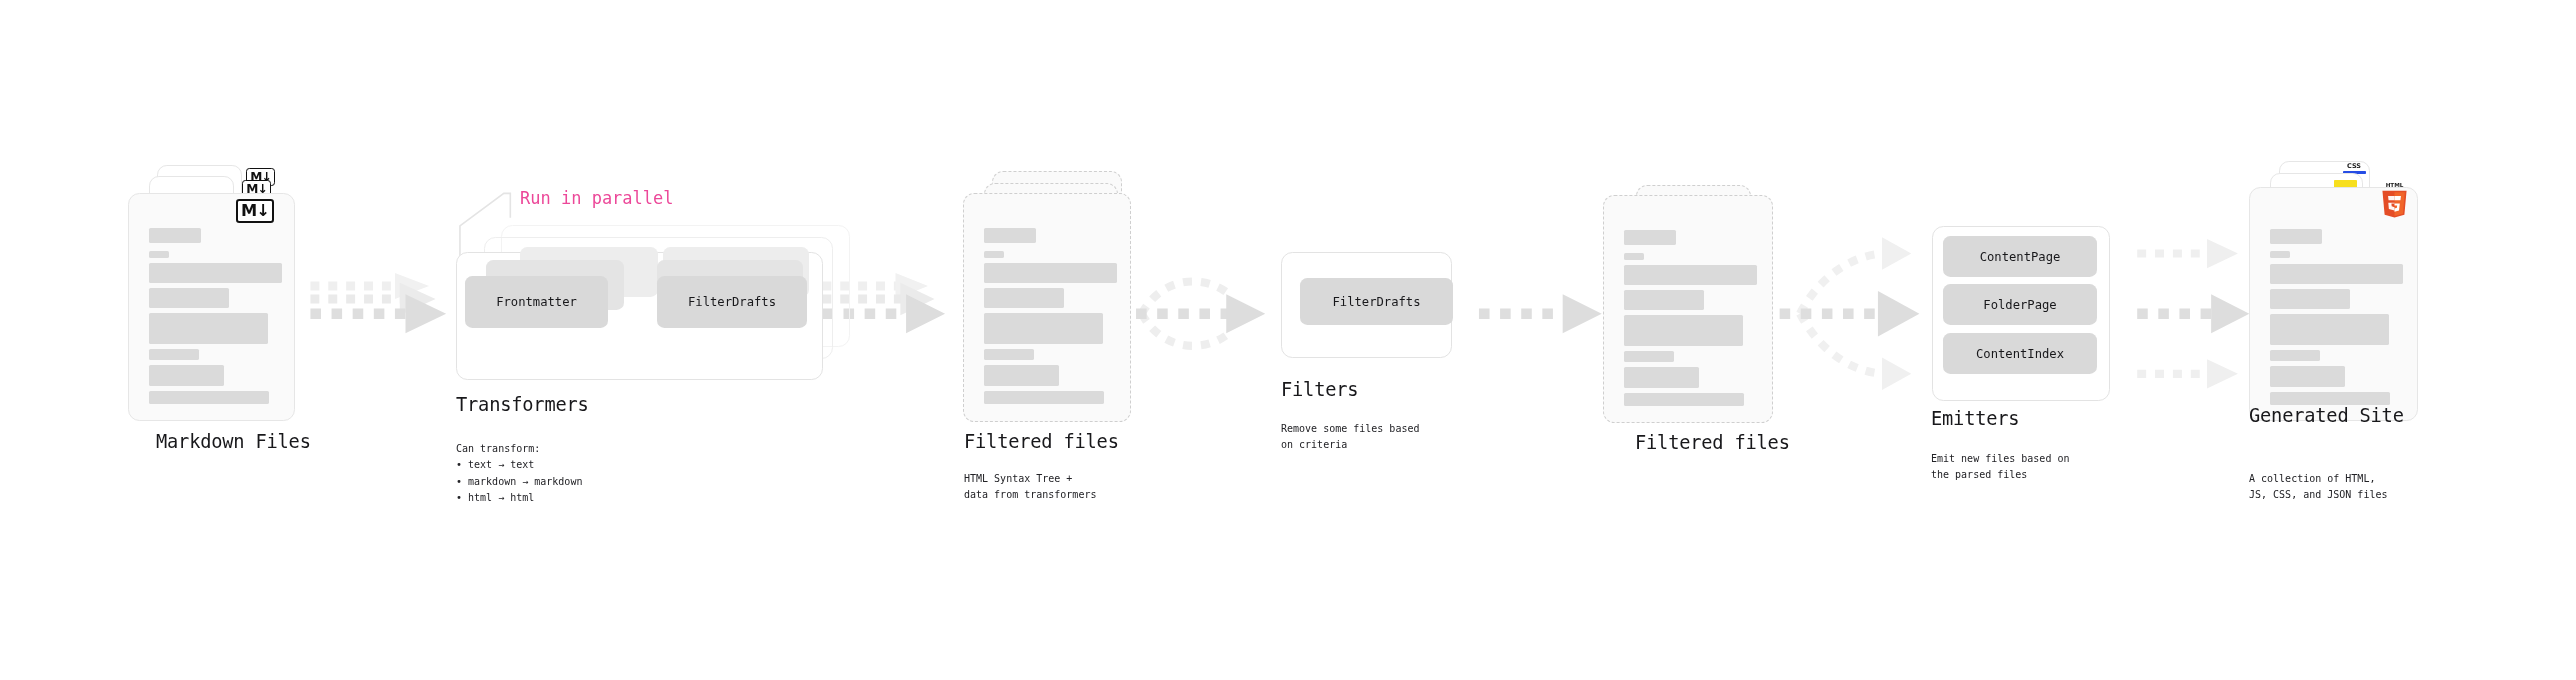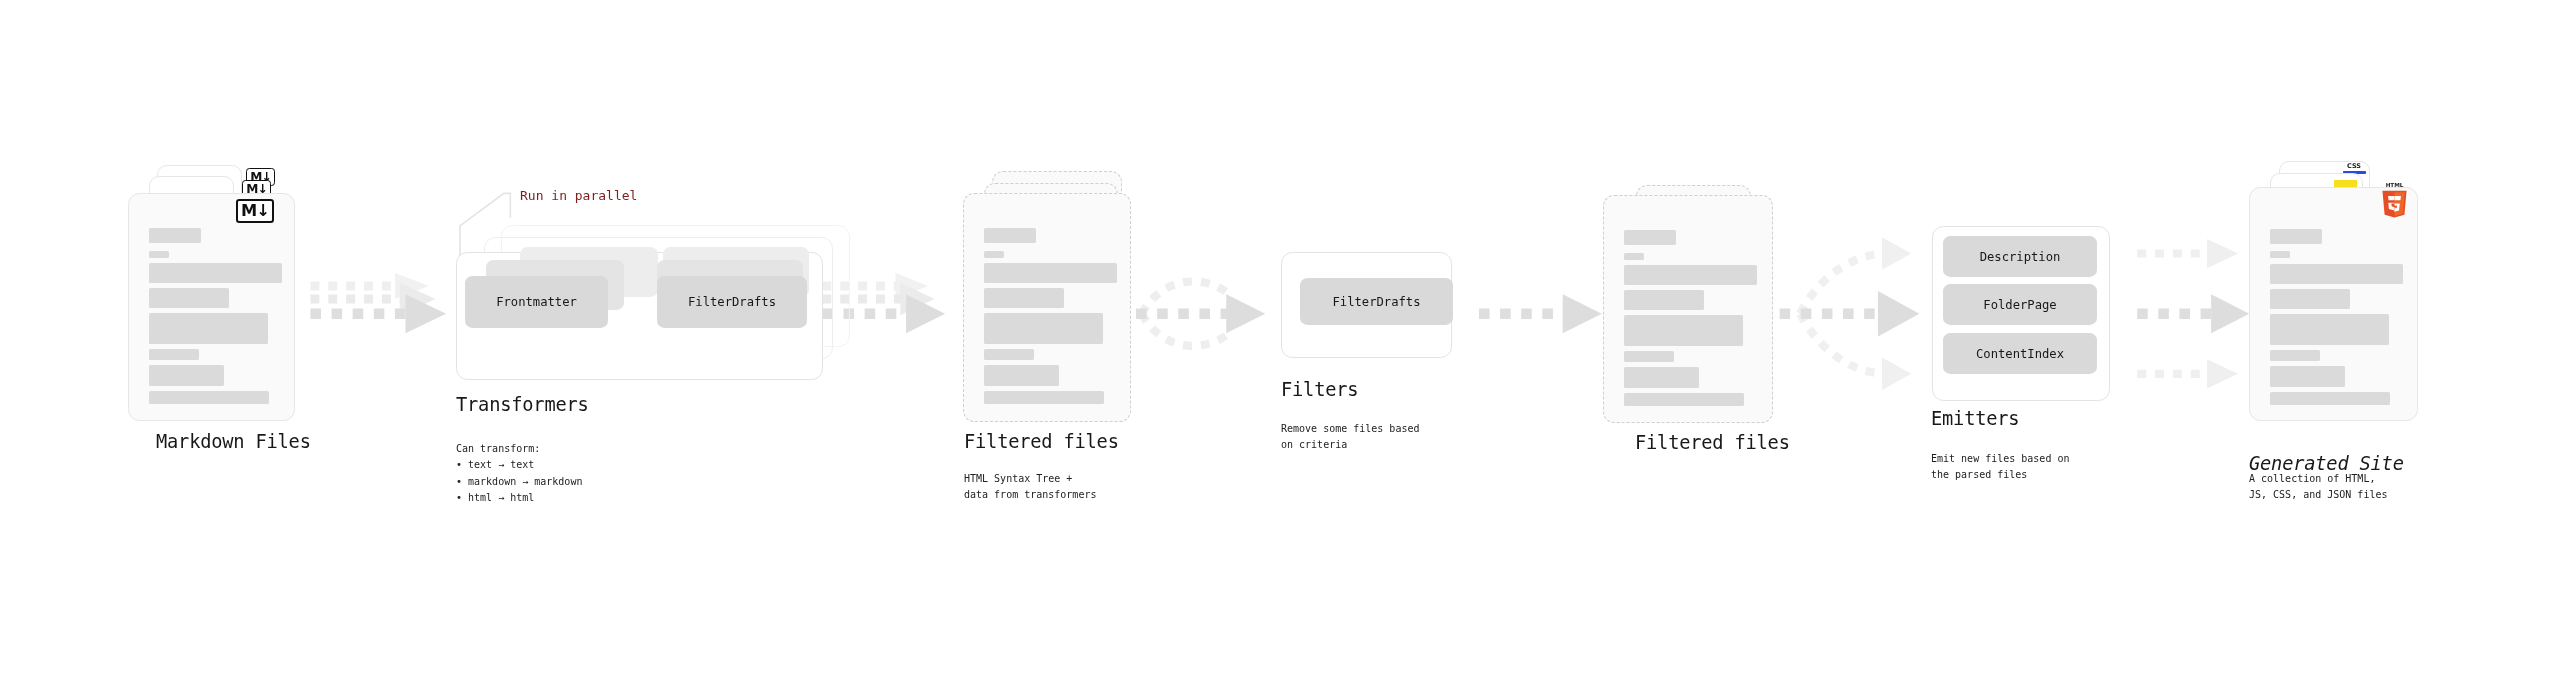--- a/index.html
+++ b/index.html
@@ -120,22 +120,22 @@
     position: absolute;
     font-family: "DejaVu Sans", "Liberation Sans", sans-serif;
     font-weight: bold;
     color: #1a1a1a;
     line-height: 1;
   }
 
   .runparallel-label {
     position: absolute;
     font-family: "DejaVu Sans Mono", "Liberation Mono", monospace;
-    font-size: 13px;
-    color: #7f1d1d;
+    font-size: 17px;
+    color: #ec4899;
     white-space: nowrap;
   }
 
   svg { display: block; overflow: visible; }
   .svg-layer { position: absolute; top: 0; left: 0; pointer-events: none; }
 </style>
 </head>
 <body>
 
 <div id="stage">
@@ -307,21 +307,21 @@
       <div class="bar" style="left:20.3px; top:197px; width:120px; height:13px;"></div>
     </div>
 
     <div class="stage-title" style="left:1604px; top:432px;margin-left:31px;">Filtered files</div>
   </div>
 
   <div>
     <div class="group-box solidbg" style="left:1932px; top:226px; width:178px; height:175px;"></div>
 
     <div class="pill" style="left:1943px; top:236px; width:154px; height:41px;">
-      <span>Description</span>
+      <span>ContentPage</span>
     </div>
     <div class="pill" style="left:1943px; top:284px; width:154px; height:41px;">
       <span>FolderPage</span>
     </div>
     <div class="pill" style="left:1943px; top:333px; width:154px; height:41px;">
       <span>ContentIndex</span>
     </div>
 
     <div class="stage-title" style="left:1931px; top:408px;">Emitters</div>
     <div class="stage-desc" style="left:1931px; top:451px; width:276px;">Emit new files based on
@@ -353,19 +353,19 @@
         <text x="18" y="8" font-family="DejaVu Sans, Liberation Sans, sans-serif" font-size="7" font-weight="bold" fill="#1a1a1a" text-anchor="middle">HTML</text>
         <path d="M3,12 L33,12 L30.3,42 L18,45.5 L5.7,42 Z" fill="#e44d26"></path>
         <path d="M18,14 L30.8,14 L28.5,40.6 L18,43.6 Z" fill="#f16529"></path>
         <path d="M18,18.5 L10,18.5 L10.6,24 L18,24 L18,28 L14.2,28 L14.5,31.5
                  L18,32.6 L18,36.8 L11,34.8 L10.3,27 L18,27 Z" fill="#ffffff" opacity="0.95"></path>
         <path d="M18,18.5 L26,18.5 L25.4,24 L18,24 L18,28 L24.6,28 L23.6,36.8
                  L18,38.2 L18,34.3 L21,33.4 L21.3,30.5 L18,30.5 Z" fill="#ffffff"></path>
       </svg>
     </div>
 
-    <div class="stage-title" style="left:2249px; top:453px;font-style:italic;">Generated Site</div>
+    <div class="stage-title" style="left:2249px; top:405px;">Generated Site</div>
     <div class="stage-desc" style="left:2249px; top:471px; width:293px;">A collection of HTML,
 JS, CSS, and JSON files</div>
   </div>
 
 </div>
 
 
 </body></html>

